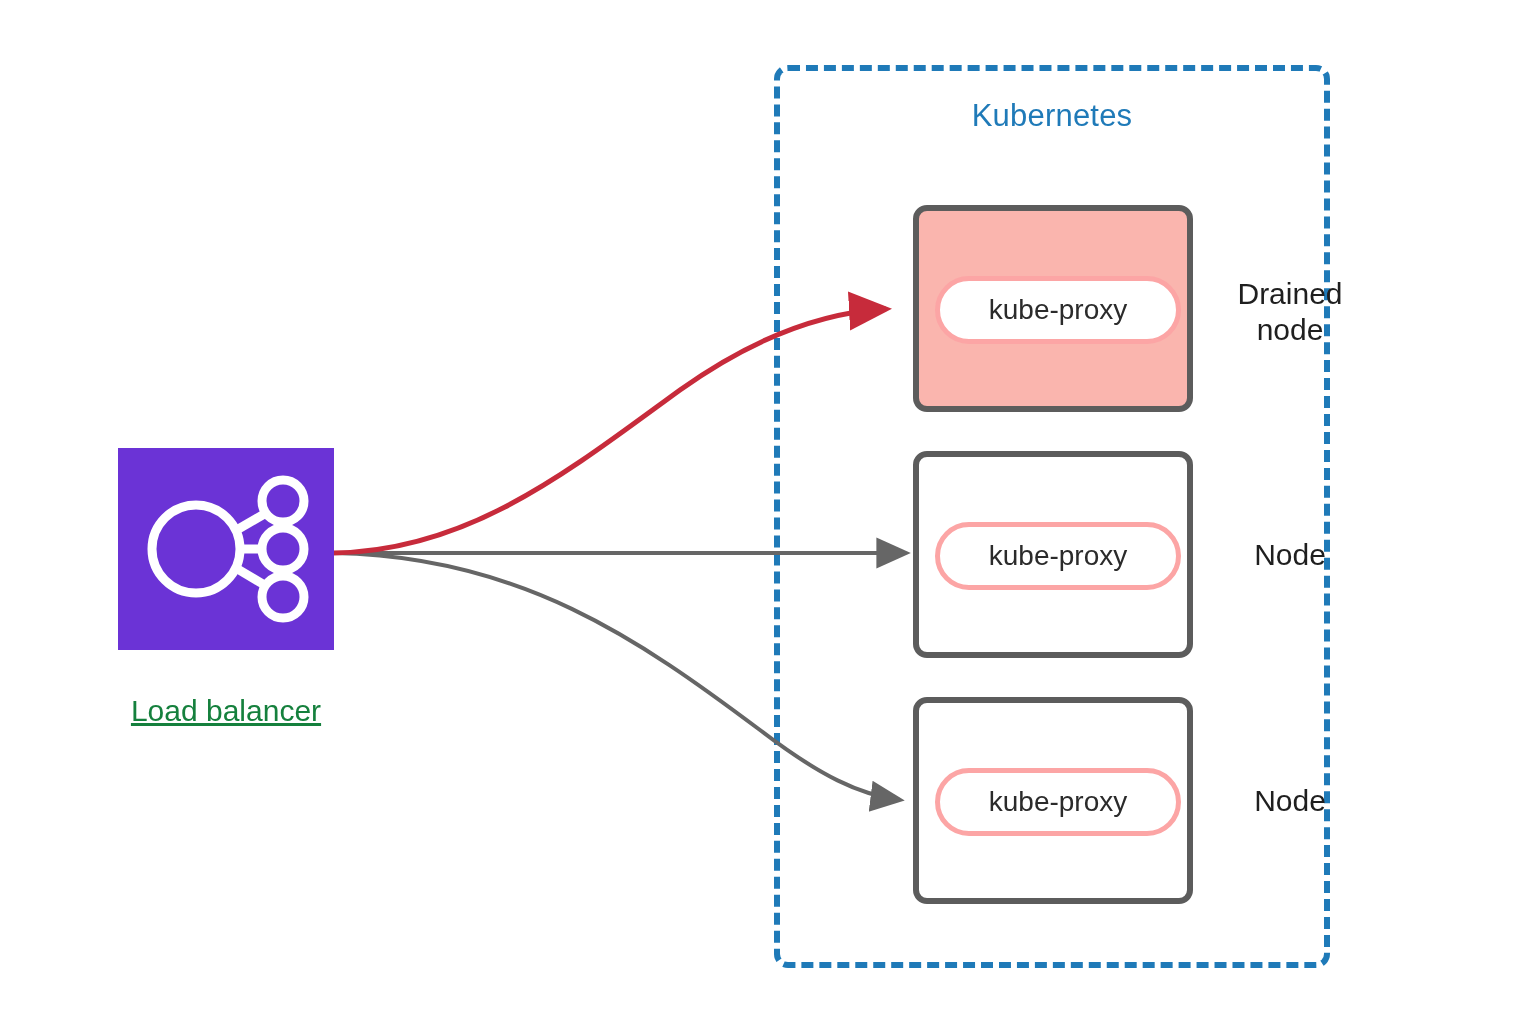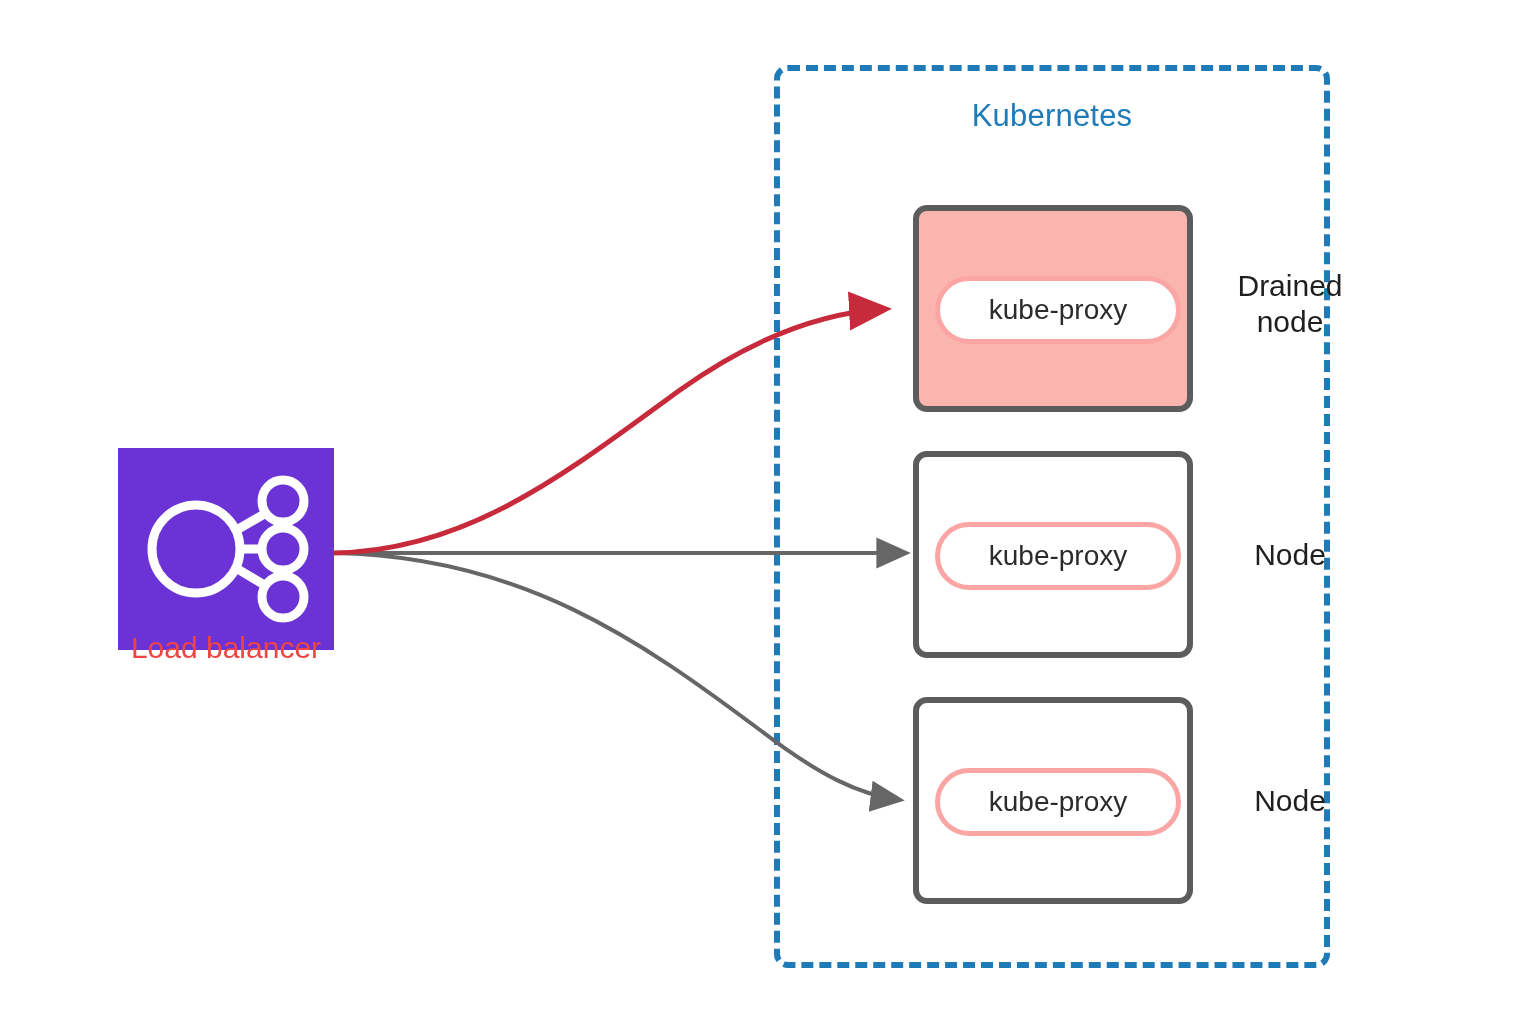--- a/index.html
+++ b/index.html
@@ -83,25 +83,26 @@
     background: #6b33d6;
   }
   .lb-tile svg {
     display: block;
     width: 100%;
     height: 100%;
   }
   .lb-label {
     position: absolute;
     left: 58px;
-    top: 631px;
+    top: 694px;
     width: 336px;
     text-align: center;
     font-size: 30px;
-    color: #ef4444;
+    color: #15803d;
+    text-decoration: underline;
   }
   
   #edges {
     position: absolute;
     left: 0;
     top: 0;
     width: 1536px;
     height: 1035px;
     pointer-events: none;
   }
@@ -141,21 +142,21 @@
       <circle cx="78" cy="101" r="44" fill="#6b33d6" stroke="#ffffff" stroke-width="9"></circle>
       <circle cx="165" cy="53" r="21" fill="#6b33d6" stroke="#ffffff" stroke-width="9"></circle>
       <circle cx="165" cy="101" r="21" fill="#6b33d6" stroke="#ffffff" stroke-width="9"></circle>
       <circle cx="165" cy="149" r="21" fill="#6b33d6" stroke="#ffffff" stroke-width="9"></circle>
     </svg>
   </div>
   <div class="lb-label">Load balancer</div>
 
   <div class="node-box drained" style="left:913px; top:205px; width:280px; height:207px;"></div>
   <div class="kube-pill" style="left:935px; top:276px;">kube-proxy</div>
-  <div class="node-label" style="left:1205px; top:268px; width:170px;">Drained
+  <div class="node-label" style="left:1205px; top:276px; width:170px;">Drained
 node</div>
 
   <div class="node-box" style="left:913px; top:451px; width:280px; height:207px;"></div>
   <div class="kube-pill" style="left:935px; top:522px;">kube-proxy</div>
   <div class="node-label" style="left:1205px; top:537px; width:170px;">Node</div>
 
   <div class="node-box" style="left:913px; top:697px; width:280px; height:207px;"></div>
   <div class="kube-pill" style="left:935px; top:768px;">kube-proxy</div>
   <div class="node-label" style="left:1205px; top:783px; width:170px;">Node</div>
 

